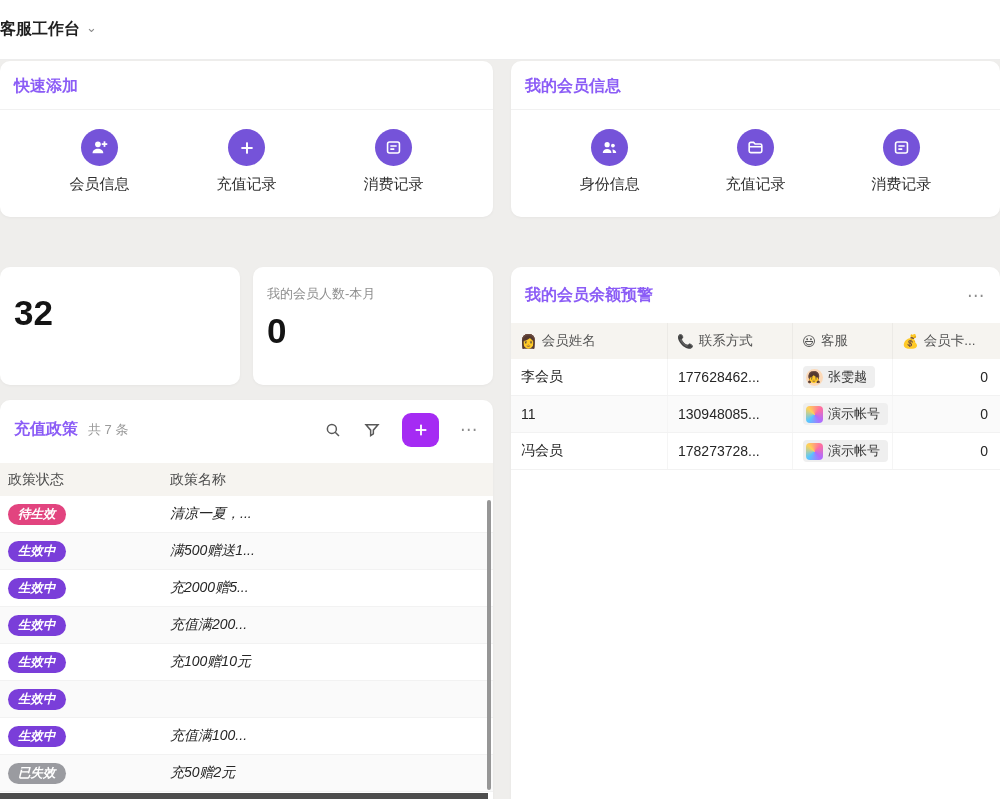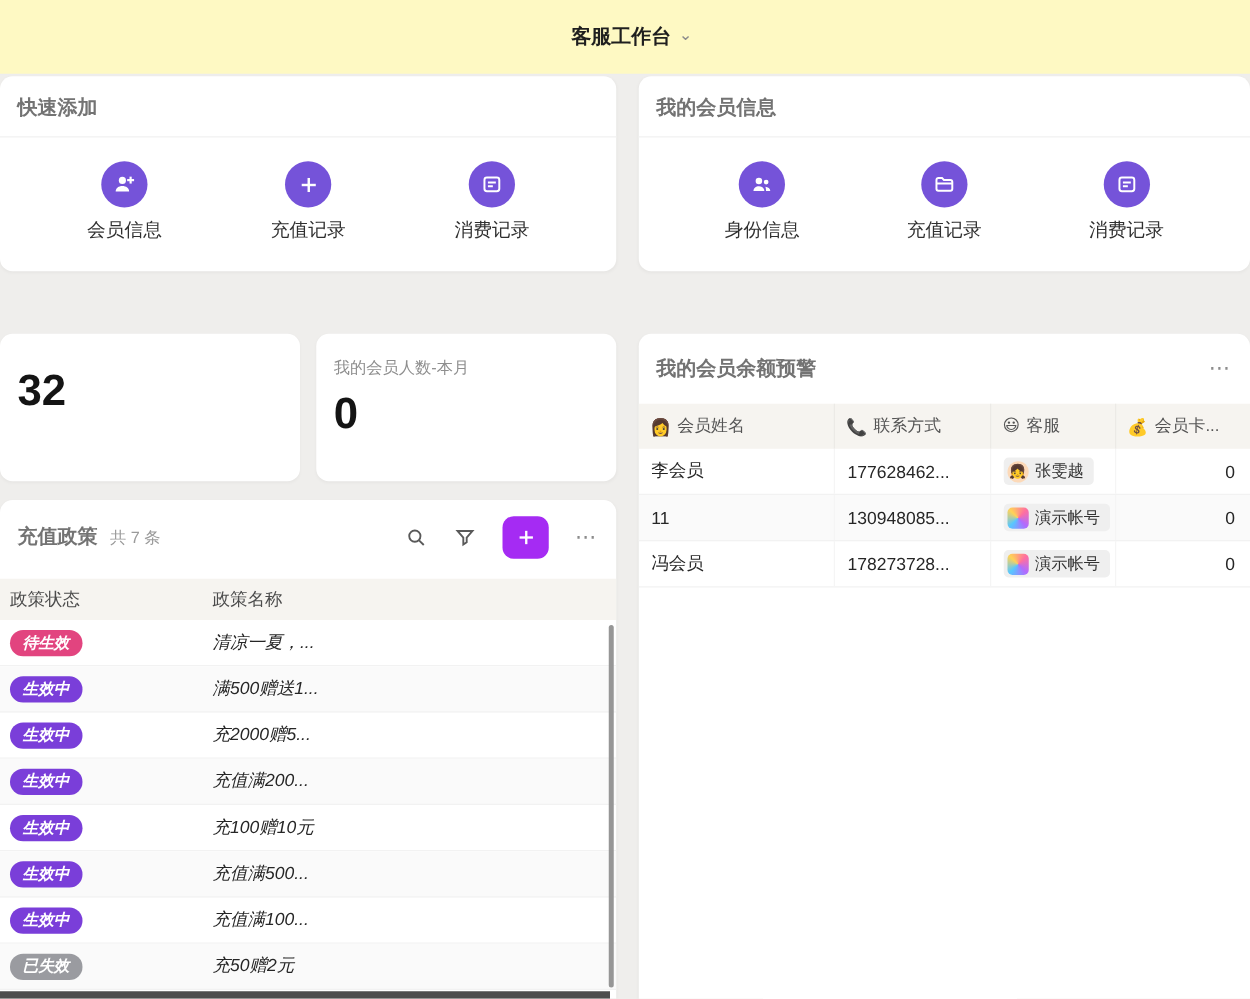--- a/index.html
+++ b/index.html
@@ -6,22 +6,22 @@
   html,body { width:1000px; height:799px; }
   body {
     position: relative;
     overflow: hidden;
     background: #efeeec;
     font-family: "Liberation Sans", "DejaVu Sans", sans-serif;
     color: #262626;
   }
   
   .topbar {
-    height: 60px; background: #fef9c3; border-bottom: 1px solid #ededed;
-    display: flex; align-items: center; justify-content: center; padding-left: 11px;
+    height: 60px; background: #ffffff; border-bottom: 1px solid #ededed;
+    display: flex; align-items: center; justify-content: flex-start;
   }
   .topbar-switch { display: flex; align-items: center; gap: 6px; cursor: pointer; }
   .topbar-title { font-size: 16px; font-weight: 600; color: #1f1f1f; }
   .topbar-chev { font-size: 13px; color: #8c8c8c; transform: translateY(-2px); }
 
   
   .main { position: absolute; top: 61px; left: 0; right: 0; bottom: 0; }
   .card {
     position: absolute; background: #fff; border-radius: 10px;
     box-shadow: 0 1px 3px rgba(0,0,0,0.04);
@@ -32,21 +32,21 @@
   .card-meminfo { left: 511px; top: 26; width: 489px; height: 156px; }
   .card-stat1   { left: 0;   top: 206px; width: 240px; height: 118px; }
   .card-stat2   { left: 253px; top: 206px; width: 240px; height: 118px; }
   .card-policy  { left: 0;   top: 339px; width: 493px; height: 399px; overflow: hidden; }
   .card-balance { left: 511px; top: 206px; width: 489px; height: 600px; overflow: hidden; }
 
   
   .card-head {
     padding: 15px 14px 12px; border-bottom: 1px solid #f1f1f1;
   }
-  .card-title { font-size: 16px; font-weight: 700; color: #737373; }
+  .card-title { font-size: 16px; font-weight: 700; color: #8b5cf6; }
   .action-row { display: flex; justify-content: space-around; padding: 19px 26px 0; }
   .action { display: flex; flex-direction: column; align-items: center; cursor: pointer; }
   .action-circle {
     width: 37px; height: 37px; border-radius: 50%; background: #7553d9;
     display: flex; align-items: center; justify-content: center;
   }
   .action-label { margin-top: 9px; font-size: 15px; color: #303030; }
 
   
   .stat-pad { padding: 18px 14px; }
@@ -286,21 +286,20 @@
       <div class="prow">
         <div class="pcell-status"><span class="badge active">生效中</span></div>
         <div class="pcell-name">充值满200...</div>
       </div>
       <div class="prow">
         <div class="pcell-status"><span class="badge active">生效中</span></div>
         <div class="pcell-name">充100赠10元</div>
       </div>
       <div class="prow">
         <div class="pcell-status"><span class="badge active">生效中</span></div>
-        <div class="pcell-name">充值满500...</div>
       </div>
       <div class="prow">
         <div class="pcell-status"><span class="badge active">生效中</span></div>
         <div class="pcell-name">充值满100...</div>
       </div>
       <div class="prow">
         <div class="pcell-status"><span class="badge expired">已失效</span></div>
         <div class="pcell-name">充50赠2元</div>
       </div>
     </div>

